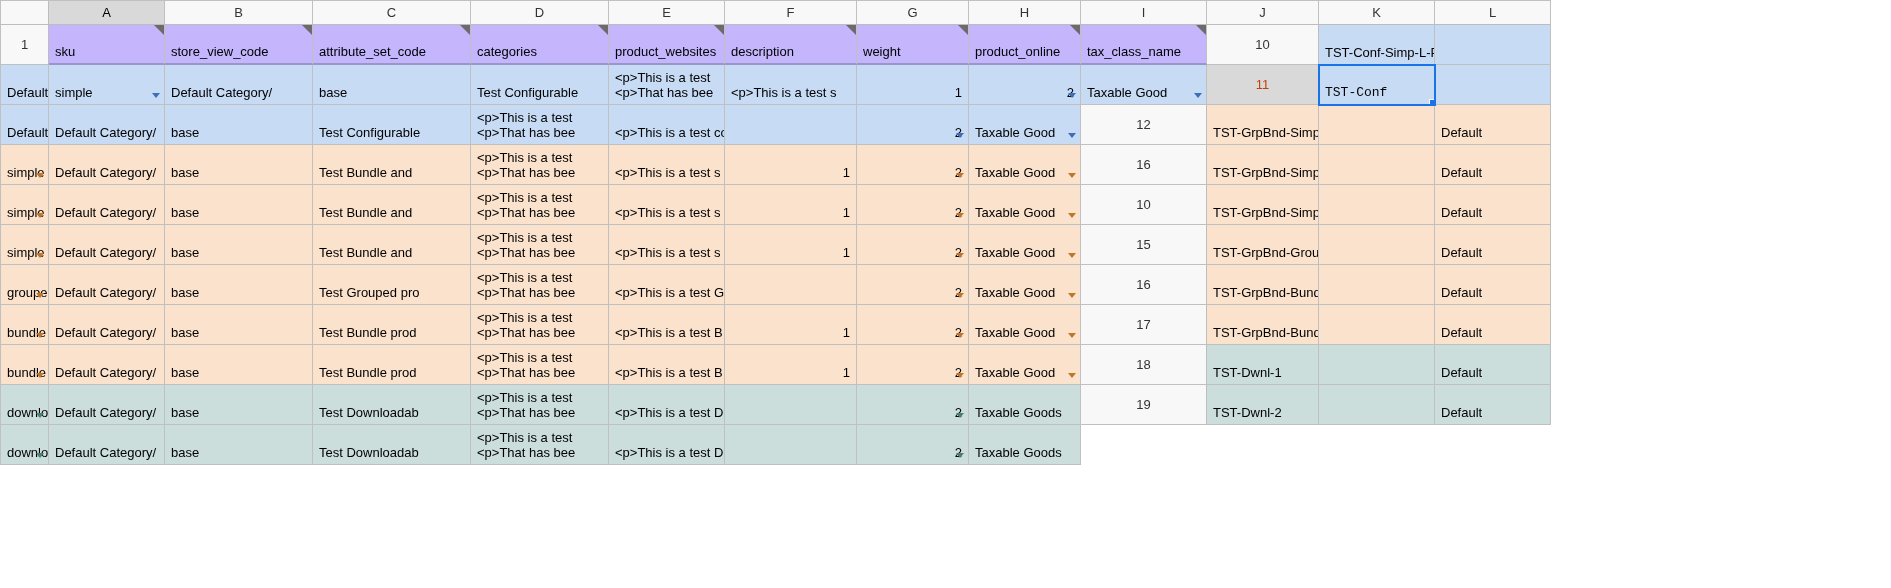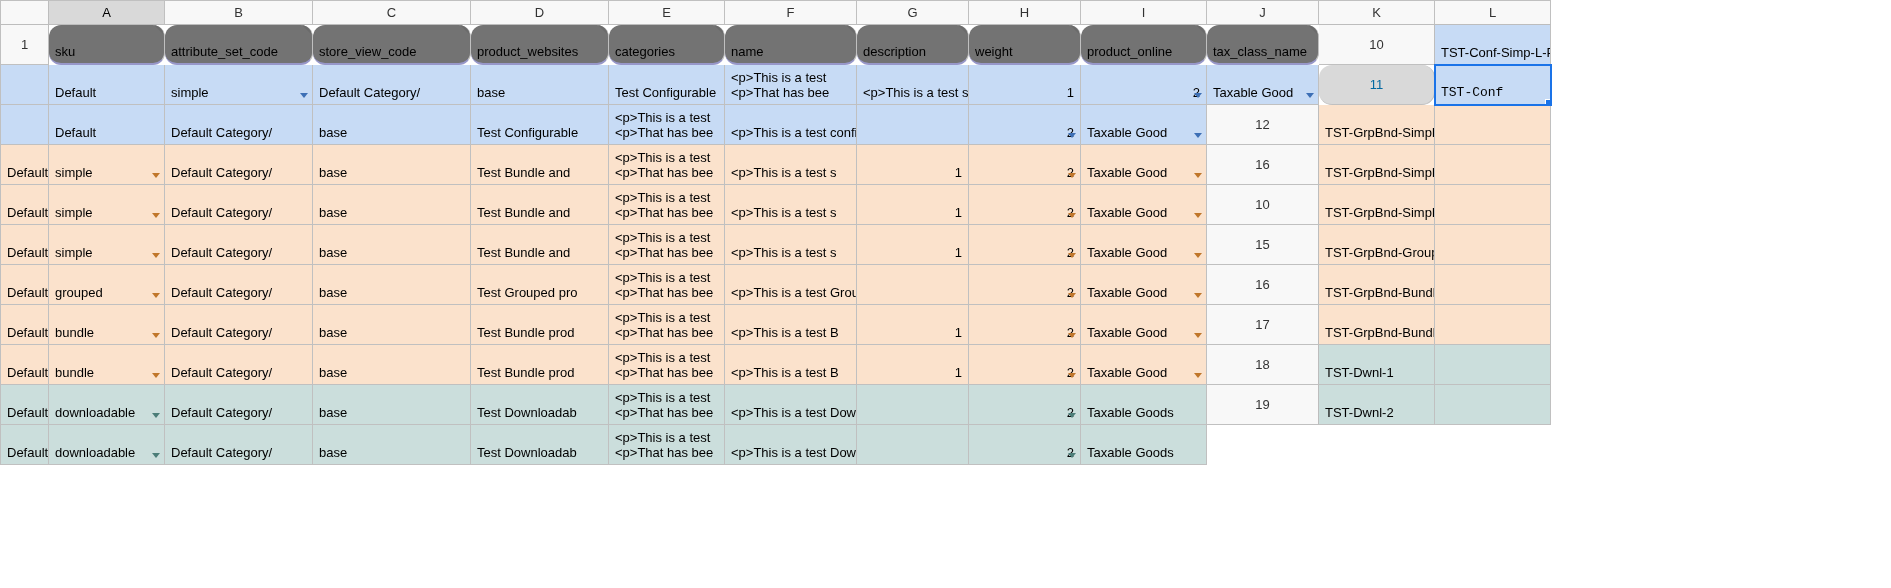--- a/index.html
+++ b/index.html
@@ -47,26 +47,25 @@
     height: 24px;
   }
   .colhdr.sel { background: #d9d9d9; color:#000; }
   .rowhdr {
     background: #f8f8f8;
     justify-content: center;
     align-items: center;
     color: #333;
     border-right: 1px solid #bdbdbd;
   }
-  .rowhdr.sel { background: #d9d9d9; color:#0369a1;border-radius:13px; }
+  .rowhdr.sel { background: #d9d9d9; color:#c2410c; }
   .hdrcell {
-    background: #737373;
+    background: #c4b5fd;
     font-weight: normal;
     border-bottom: 2px solid #9797c9;
-    border-radius: 12px;
   }
   .bg-blue   { background: #c7dbf5; }
   .bg-orange { background: #fbe2cc; }
   .bg-teal   { background: #cbdedc; align-items: flex-end; }
   .num { justify-content: flex-end; }
   .filter-tab {
     position: absolute;
     top: 0; right: 0;
     width: 0; height: 0;
     border-left: 10px solid transparent;
@@ -141,37 +140,33 @@
         <span>L</span>
       </div>
       <div class="cell rowhdr hdr-rowhdr">
         <span>1</span>
       </div>
       <div class="cell hdrcell">
         <span>sku</span>
         <span class="filter-tab"></span>
       </div>
       <div class="cell hdrcell">
+        <span>store_view_code</span>
+        <span class="filter-tab"></span>
+      </div>
+      <div class="cell hdrcell">
         <span>attribute_set_code</span>
         <span class="filter-tab"></span>
       </div>
       <div class="cell hdrcell">
-        <span>store_view_code</span>
+        <span>categories</span>
         <span class="filter-tab"></span>
       </div>
       <div class="cell hdrcell">
         <span>product_websites</span>
-        <span class="filter-tab"></span>
-      </div>
-      <div class="cell hdrcell">
-        <span>categories</span>
-        <span class="filter-tab"></span>
-      </div>
-      <div class="cell hdrcell">
-        <span>name</span>
         <span class="filter-tab"></span>
       </div>
       <div class="cell hdrcell">
         <span>description</span>
         <span class="filter-tab"></span>
       </div>
       <div class="cell hdrcell">
         <span>weight</span>
         <span class="filter-tab"></span>
       </div>

